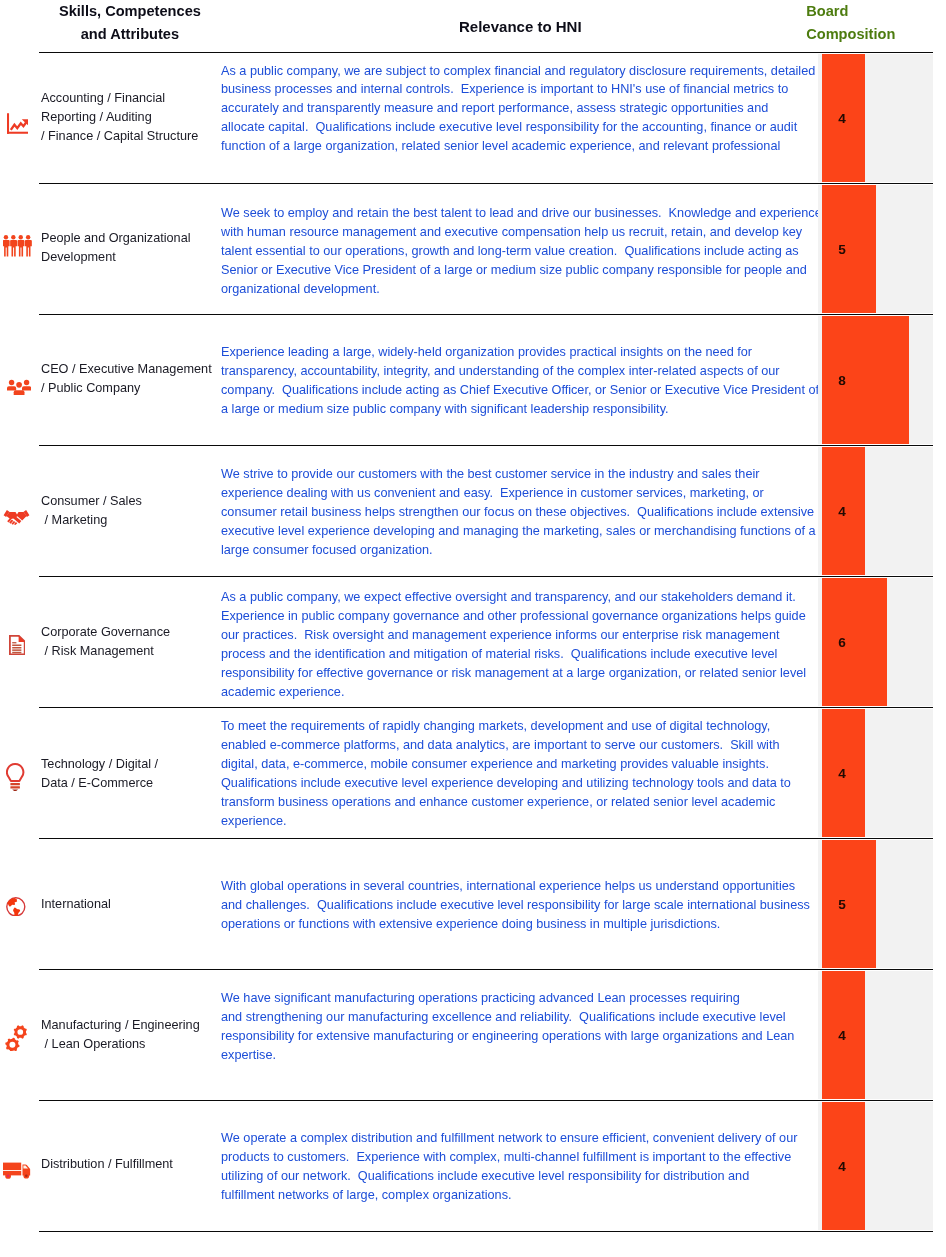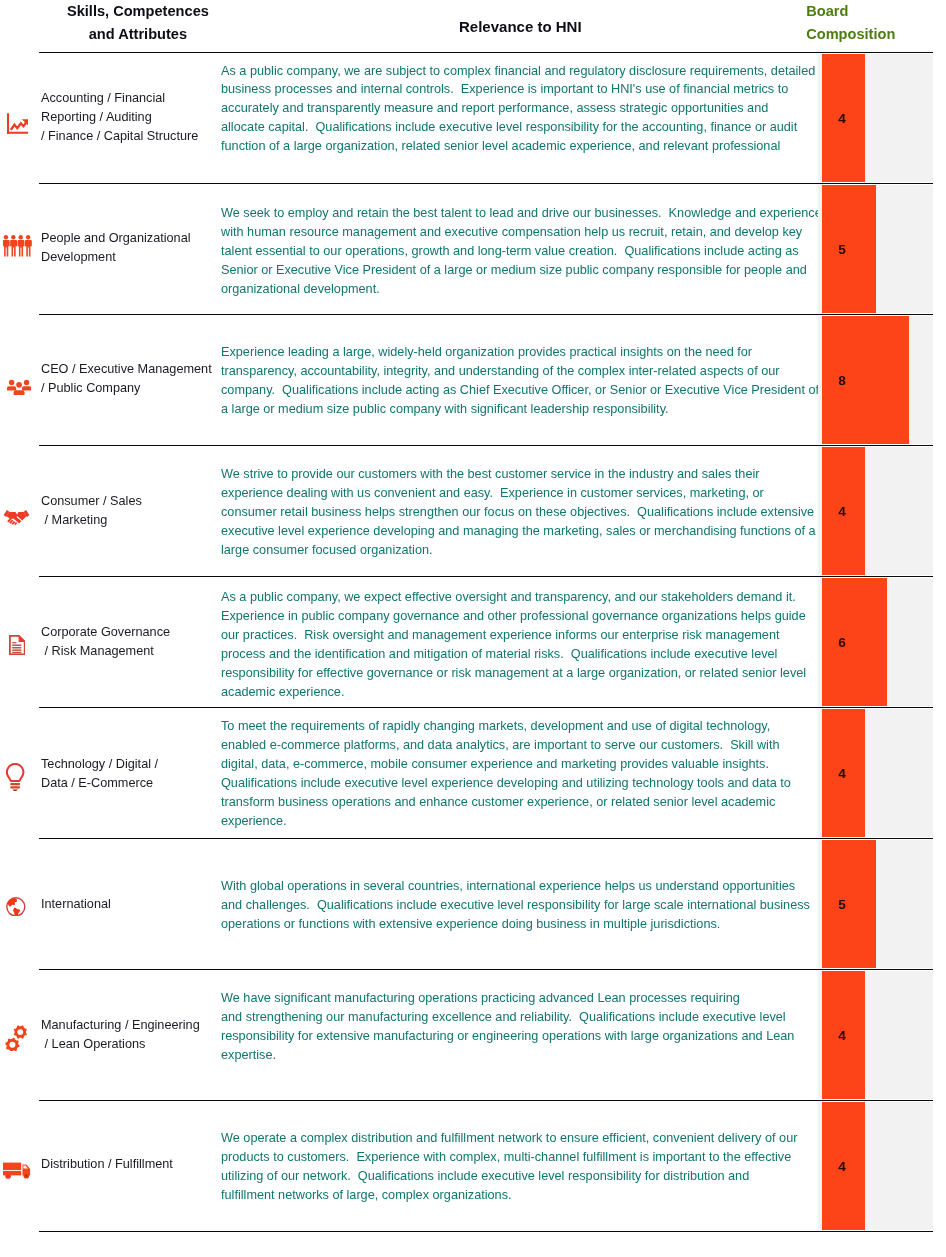--- a/index.html
+++ b/index.html
@@ -4,34 +4,34 @@
 <title>Board Skills Matrix</title>
 <style>
   html,body{margin:0;padding:0;background:#ffffff;}
   body{width:946px;height:1257px;
        font-family:"Liberation Sans",sans-serif;
        -webkit-font-smoothing:antialiased;
        -moz-osx-font-smoothing:grayscale;
        text-rendering:optimizeLegibility;}
   #sheet{position:relative;width:946px;height:1257px;overflow:hidden;background:#fff;
          transform:translateZ(0);will-change:transform;}
-  .hdr-skills{position:absolute;left:8px;top:0.3px;width:259.8px;text-align:center;
+  .hdr-skills{position:absolute;left:0px;top:0.3px;width:259.8px;text-align:center;
               font-weight:bold;font-size:14.6px;line-height:22.6px;color:#0d0d18;}
   .hdr-rel{position:absolute;left:0px;top:15.8px;width:1040.6px;text-align:center;
            font-weight:bold;font-size:15.0px;line-height:22.6px;color:#0d0d18;}
   .hdr-board{position:absolute;left:806.2px;top:0.3px;width:139.8px;text-align:left;
              font-weight:bold;font-size:14.6px;line-height:22.6px;color:#4d7c0f;}
   .rule{position:absolute;left:39px;width:893.5px;height:1.3px;background:#0a0a0a;}
   .gcol{position:absolute;left:818.0px;width:114.5px;background:#f2f2f2;}
   .bar{position:absolute;left:821.5px;background:#fc4418;}
   .barnum{position:absolute;font-weight:bold;font-size:13.6px;line-height:16px;color:#220a02;
           width:14px;text-align:center;}
   .icon{position:absolute;}
   .skill{position:absolute;left:41px;width:178px;font-size:12.7px;line-height:19.1px;color:#1a1a24;}
-  .rel{position:absolute;left:221px;width:700px;font-size:12.7px;line-height:18.9px;color:#0f766e;
+  .rel{position:absolute;left:221px;width:700px;font-size:12.7px;line-height:18.9px;color:#1d4ed8;
        text-align:left;}
   .rl{white-space:pre;}
   .sl{white-space:pre;}
 </style>
 </head>
 <body>
 
 <div id="sheet">
 
   <div class="hdr-skills">

